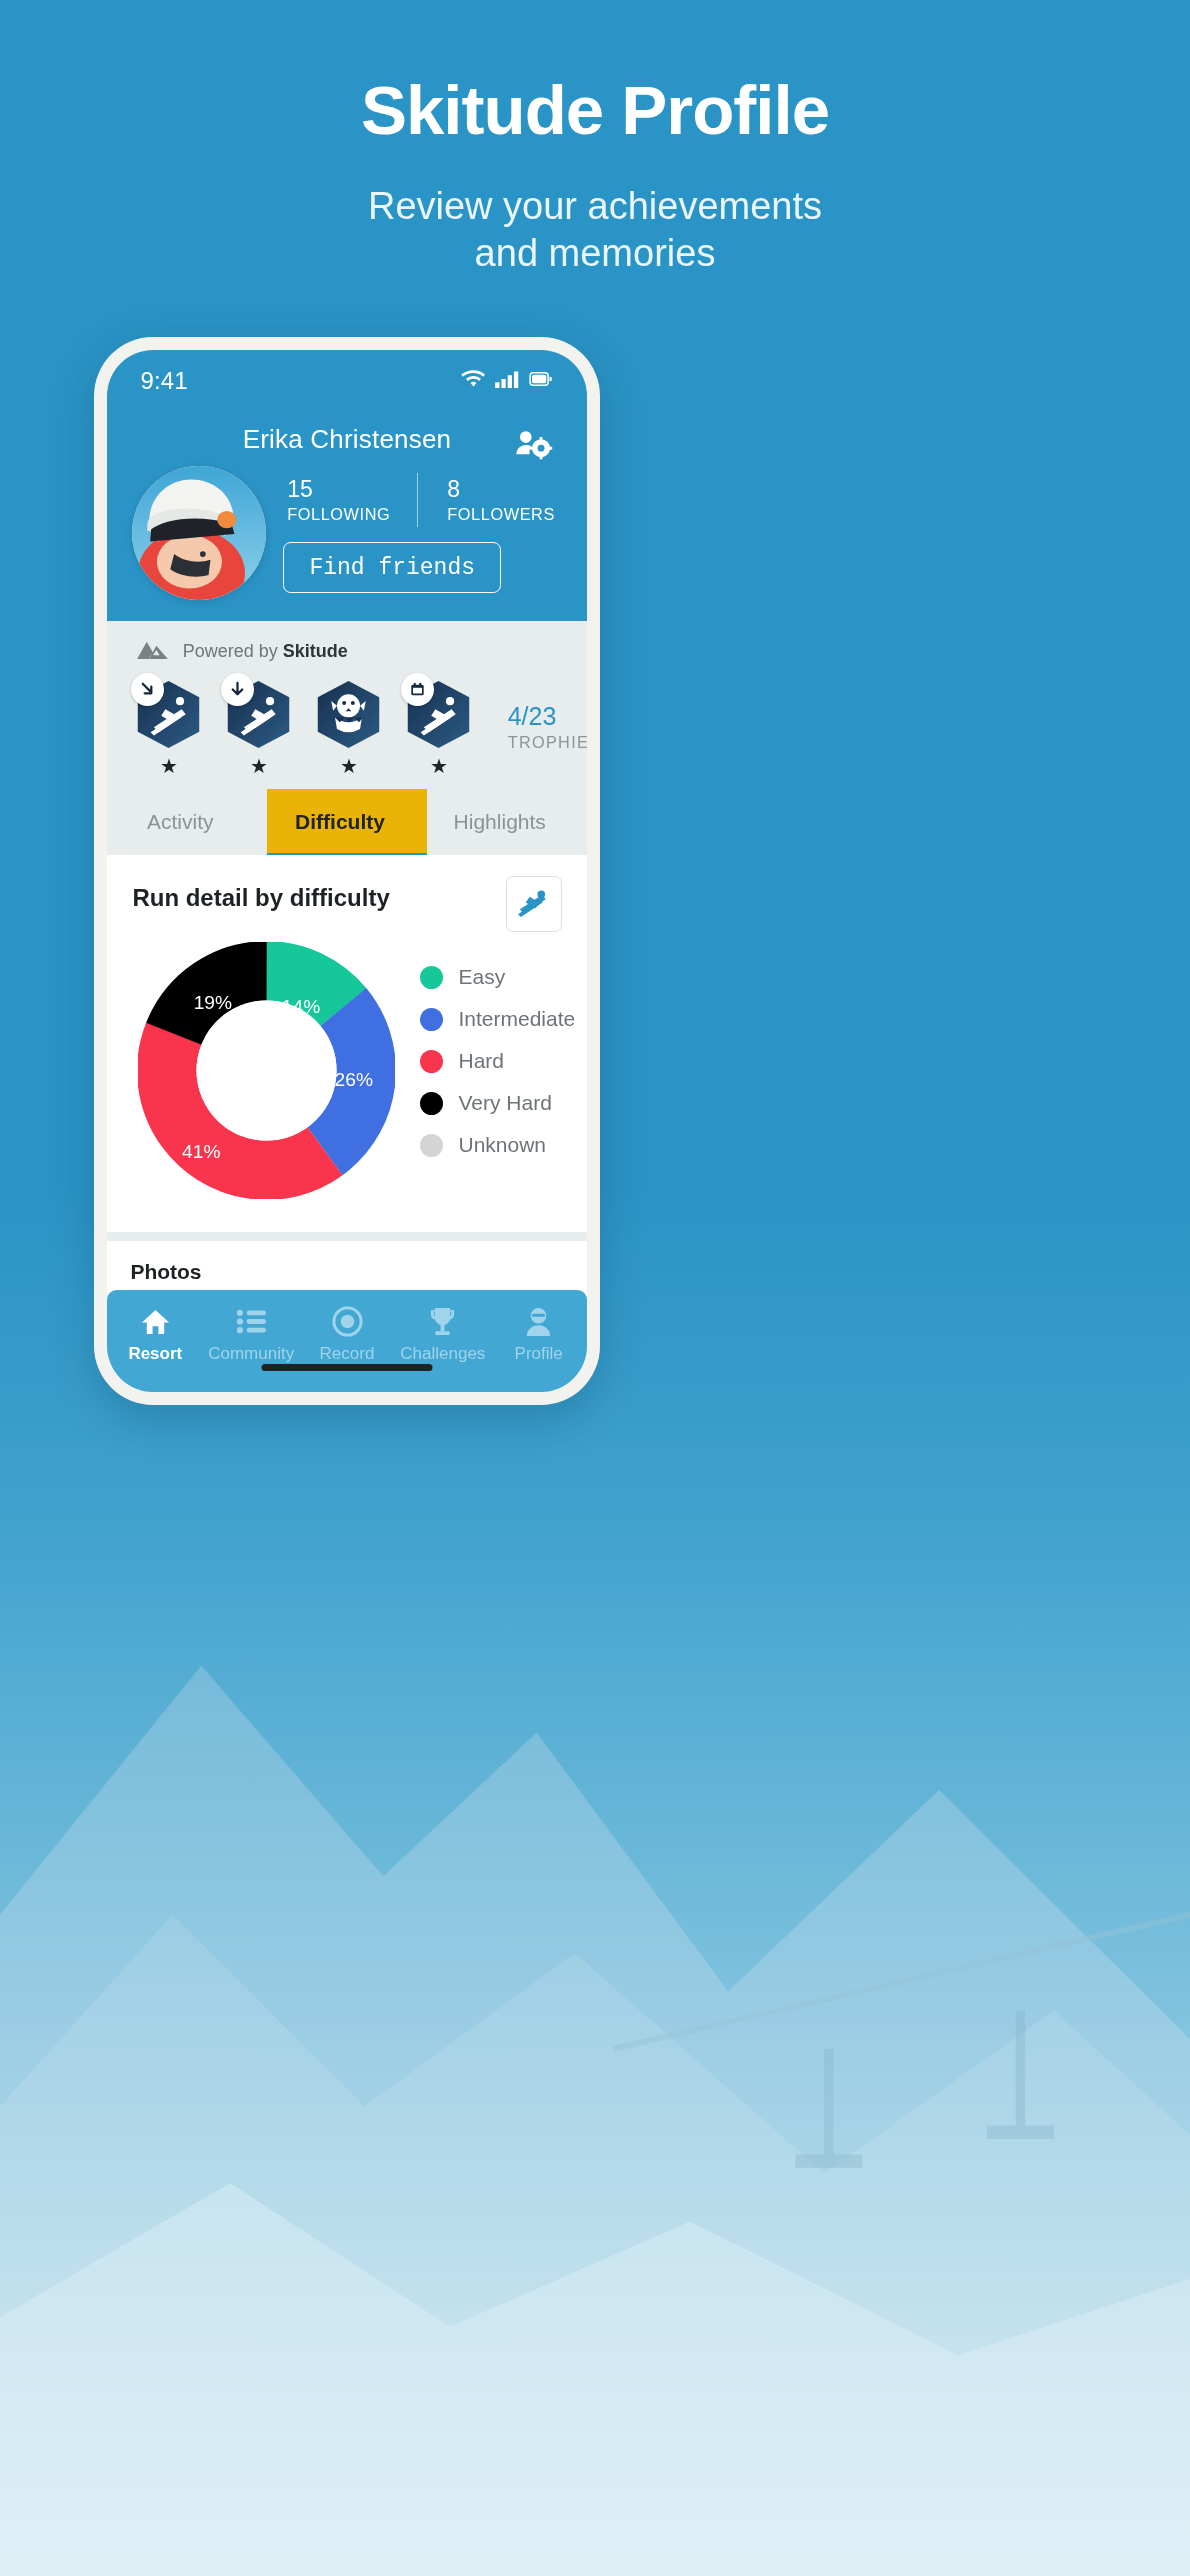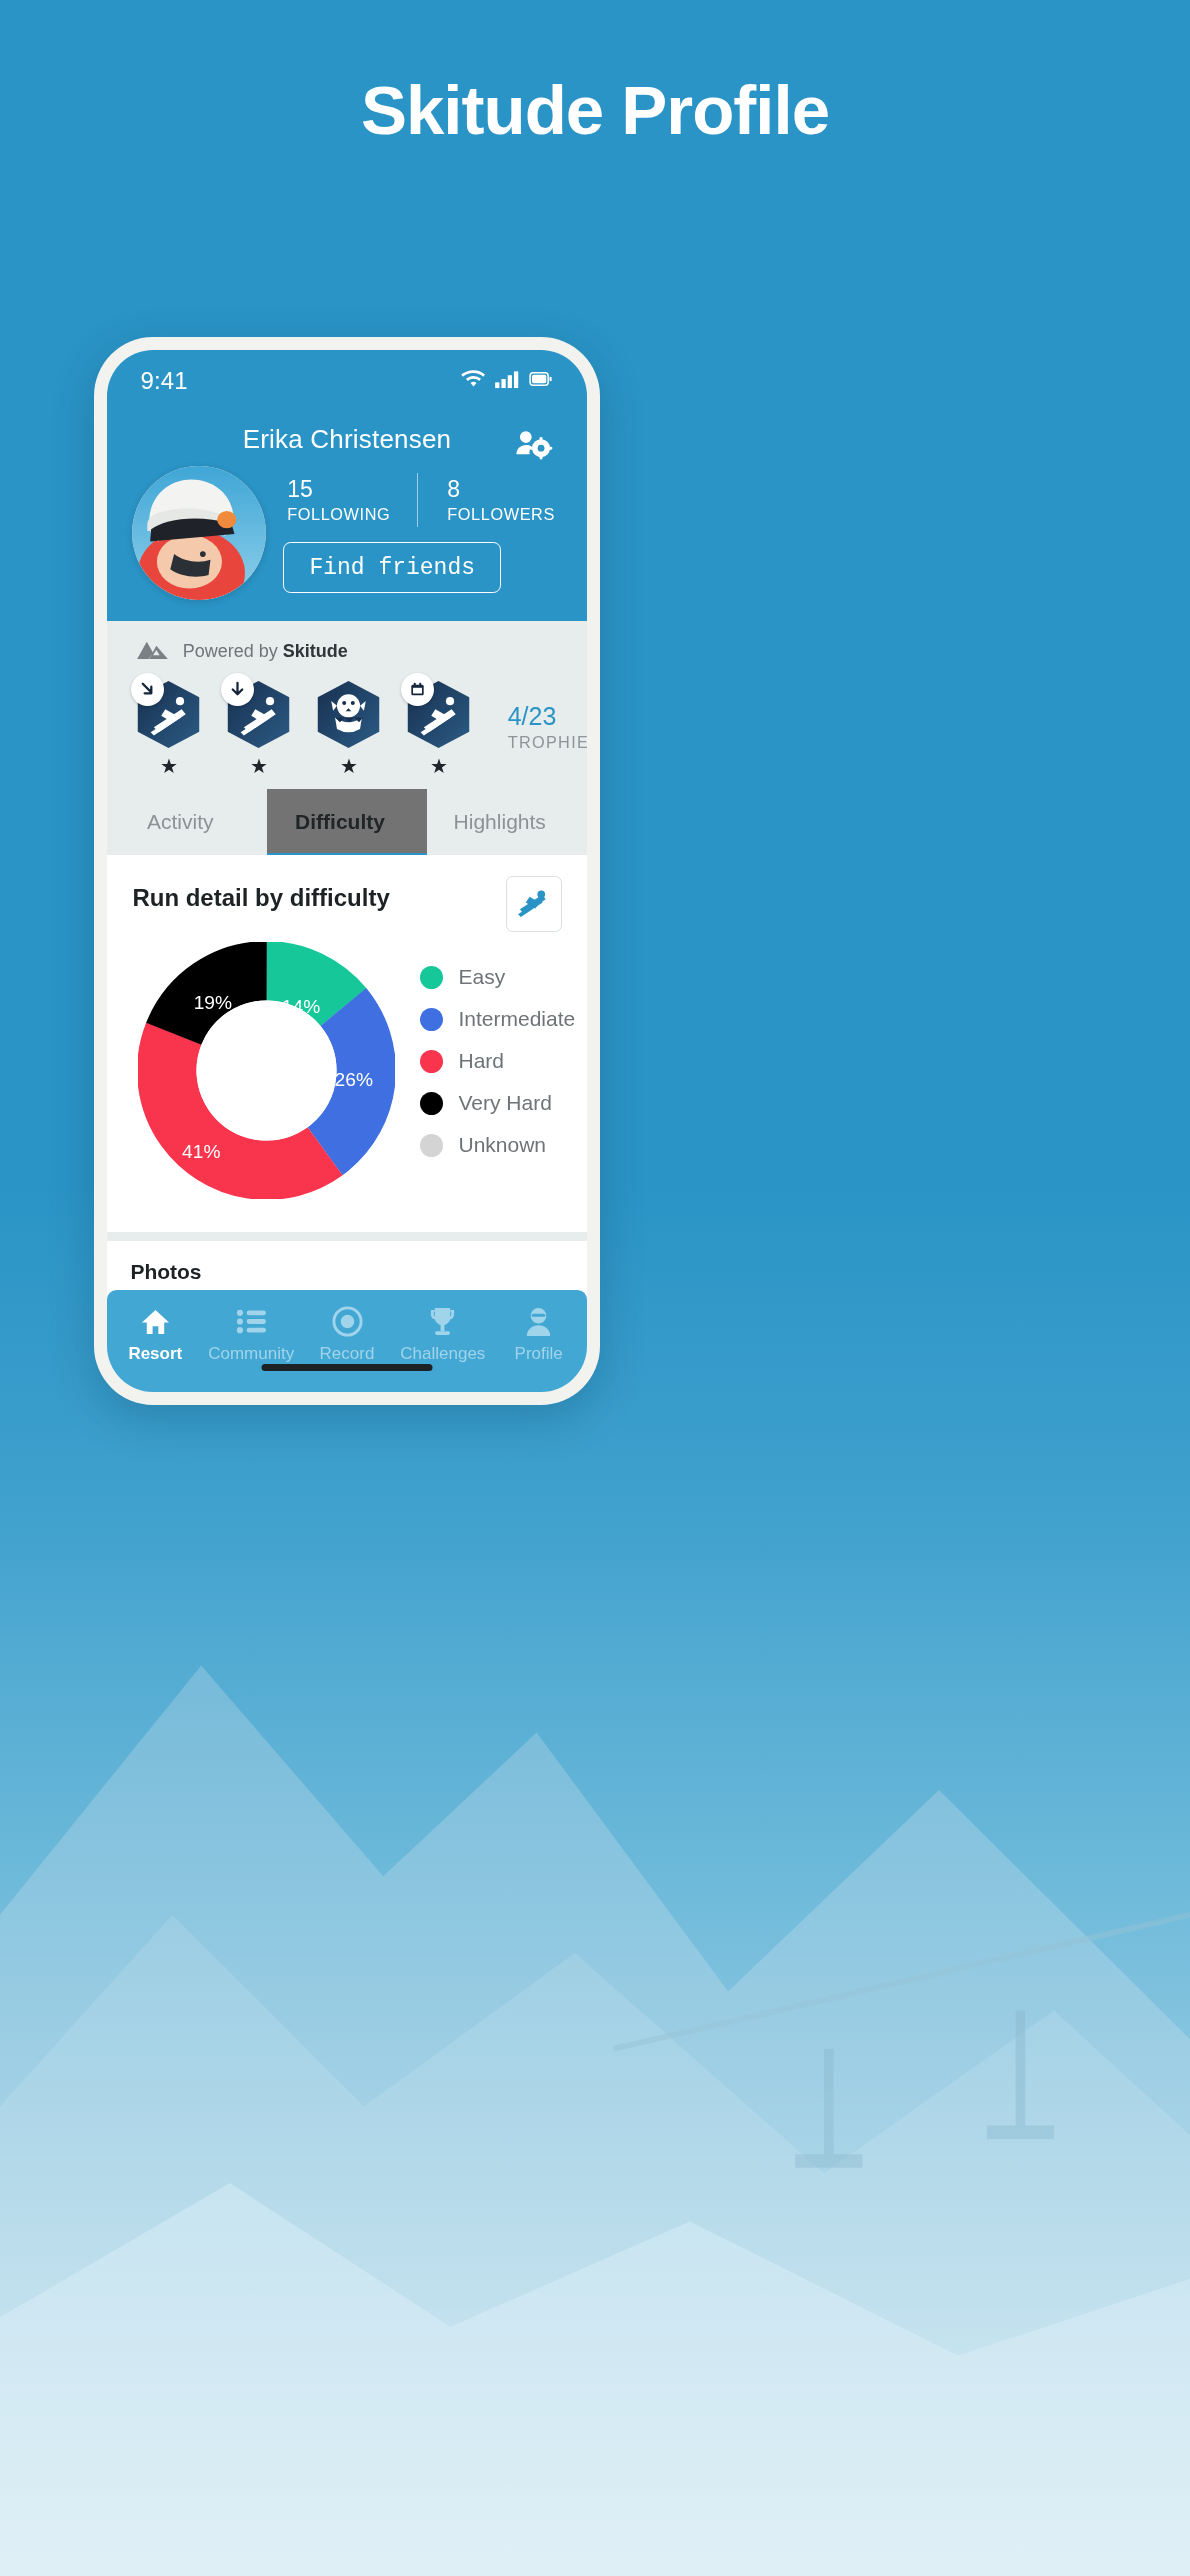--- a/index.html
+++ b/index.html
@@ -113,21 +113,21 @@
   .trophy-label { color:#8d9598; font-size:16.3px; letter-spacing:1.3px; margin-top:1.9px; }
 
   
   .tabs { display:flex; background:#e7ecec; flex:0 0 auto; }
   .tab {
     flex:1 1 0; text-align:center; padding:21px 14px 19px 0;
     font-size:21px; color:#8b9396; background:#e7ecec;
     border-bottom:2.9px solid transparent;
   }
   .tab.active {
-    background:#737373; color:#202528; font-weight:bold; border-bottom:2.9px solid #2a94c6;
+    background:#eab308; color:#202528; font-weight:bold; border-bottom:2.9px solid #2a94c6;
   }
 
   
   .content { flex:1 1 auto; background:#e7ecec; overflow:hidden; }
   .chart-card { background:#fff; padding:21px 25px 33px 25px; }
   .chart-head { display:flex; align-items:flex-start; justify-content:space-between; }
   .chart-title { font-size:24px; font-weight:bold; color:#1d2225; padding-top:7.7px; }
   .ski-btn {
     width:56px; height:56px; border:1px solid #d9dfe2; border-radius:6.7px;
     background:#fff; display:flex; align-items:center; justify-content:center;
@@ -200,20 +200,24 @@
         <path d="M830 810 h70 v14 h-70 z"></path>
         <rect x="1060" y="660" width="10" height="130"></rect>
         <path d="M1030 780 h70 v14 h-70 z"></path>
       </g>
     </svg>
   </div>
 </div>
 
 <div class="hero">
   <div class="hero-title">Skitude Profile</div>
+  <div class="hero-sub">
+    <div>Review your achievements</div>
+    <div>and memories</div>
+  </div>
 </div>
 
 <div class="phone">
   <div class="screen">
 
     <div class="statusbar">
       <div class="st-time">9:41</div>
       <div class="st-icons">
         <span>
           <svg width="25" height="19" viewBox="0 0 26 20">

